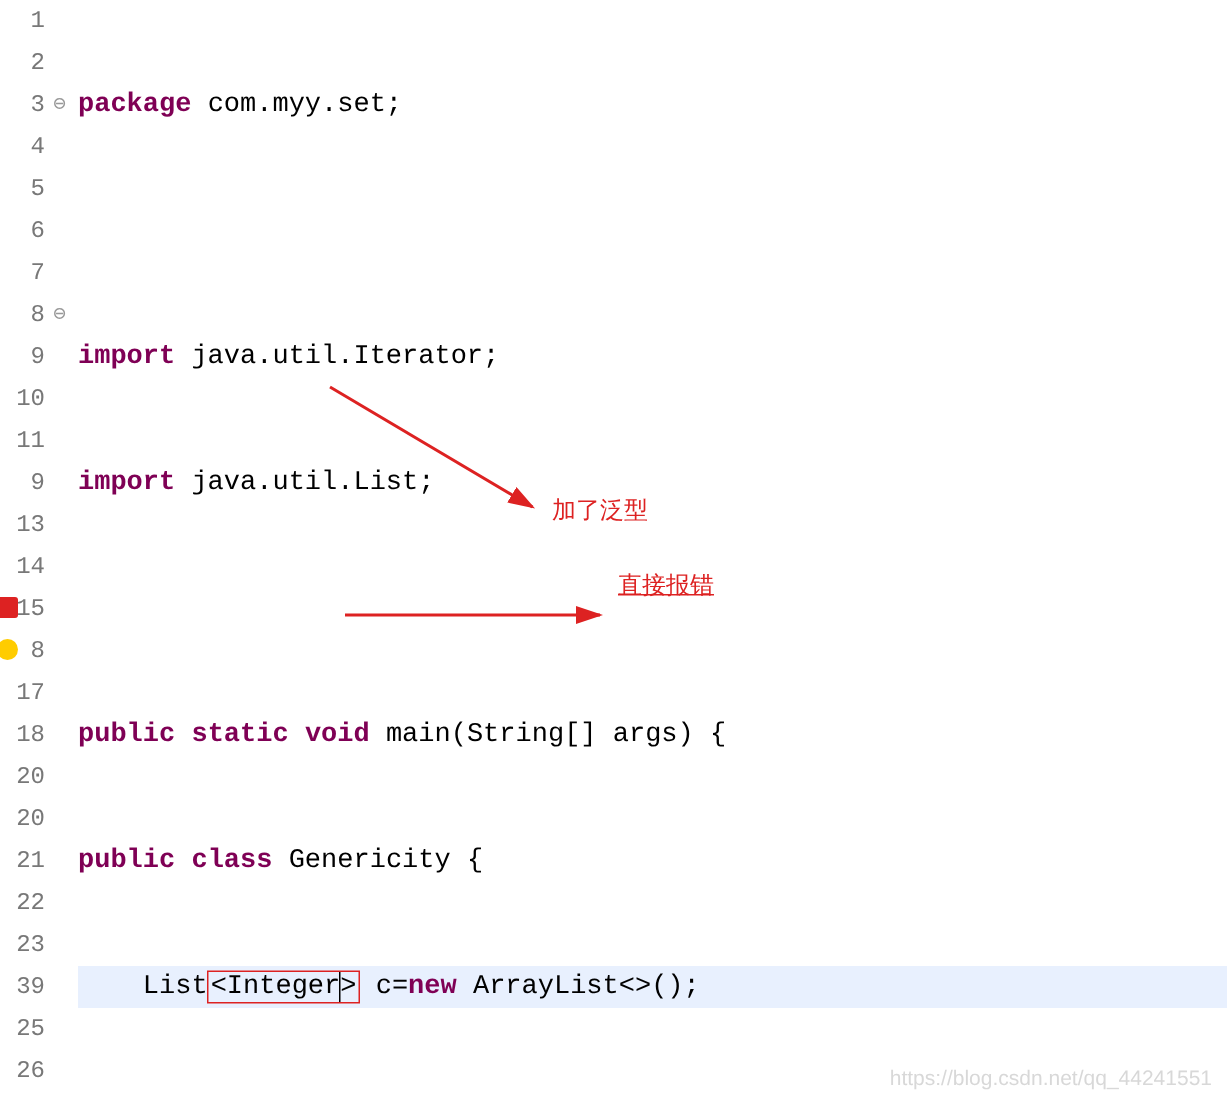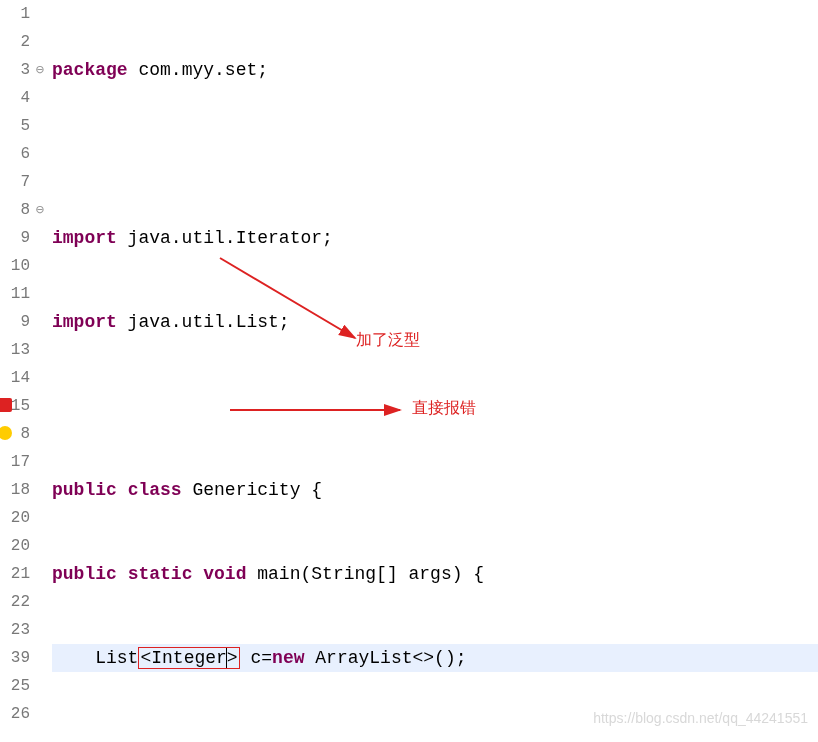--- a/index.html
+++ b/index.html
@@ -54,22 +54,22 @@
     <div class="ln">25</div>
     <div class="ln">26</div>
   </div>
 
   <div class="code">
     <div class="line"><span class="kw">package</span><span class="pl"> com.myy.set;</span></div>
     <div class="line"></div>
     <div class="line"><span class="kw">import</span><span class="pl"> java.util.Iterator;</span></div>
     <div class="line"><span class="kw">import</span><span class="pl"> java.util.List;</span></div>
     <div class="line"></div>
+    <div class="line"><span class="kw">public</span> <span class="kw">static</span> <span class="kw">void</span><span class="pl"> main(String[] args) {</span></div>
     <div class="line"><span class="kw">public</span> <span class="kw">class</span><span class="pl"> Genericity {</span></div>
-    <div class="line"><span class="kw">public</span> <span class="kw">static</span> <span class="kw">void</span><span class="pl"> main(String[] args) {</span></div>
     <div class="line hl"><span class="pl">    List</span><span class="box"><span>&lt;</span><span>Integer</span><span class="cursor"></span><span>&gt;</span></span><span class="pl"> c=</span><span class="kw">new</span><span class="pl"> ArrayList&lt;&gt;();</span></div>
     
     
     
     
     
     
     
     
     
@@ -85,25 +85,25 @@
 </div>
 
 <svg class="arrow" style="left:200px; top:250px;" width="200" height="110">
   <defs>
       <marker id="ah1" markerWidth="10" markerHeight="10" refX="8" refY="3" orient="auto">
         <path d="M0,0 L0,6 L9,3 z" fill="#d22"></path>
       </marker>
     </defs>
   <line x1="20" y1="8" x2="155" y2="88" stroke="#d22" stroke-width="2" marker-end="url(#ah1)"></line>
 </svg>
-<div class="ann ann-text" style="left:356px; top:330px;">加了泛型</div>
+<div class="ann ann-text" style="left:368px; top:330px;">加了泛型</div>
 
 <svg class="arrow" style="left:230px; top:400px;" width="190" height="20">
   <defs>
       <marker id="ah2" markerWidth="10" markerHeight="10" refX="8" refY="3" orient="auto">
         <path d="M0,0 L0,6 L9,3 z" fill="#d22"></path>
       </marker>
     </defs>
   <line x1="0" y1="10" x2="170" y2="10" stroke="#d22" stroke-width="2" marker-end="url(#ah2)"></line>
 </svg>
-<div class="ann ann-text" style="left:412px; top:398px;">直接报错</div>
+<div class="ann ann-text" style="left:412px; top:380px;text-decoration:underline;">直接报错</div>
 
 <div class="watermark">https://blog.csdn.net/qq_44241551</div>
 
 </body></html>

